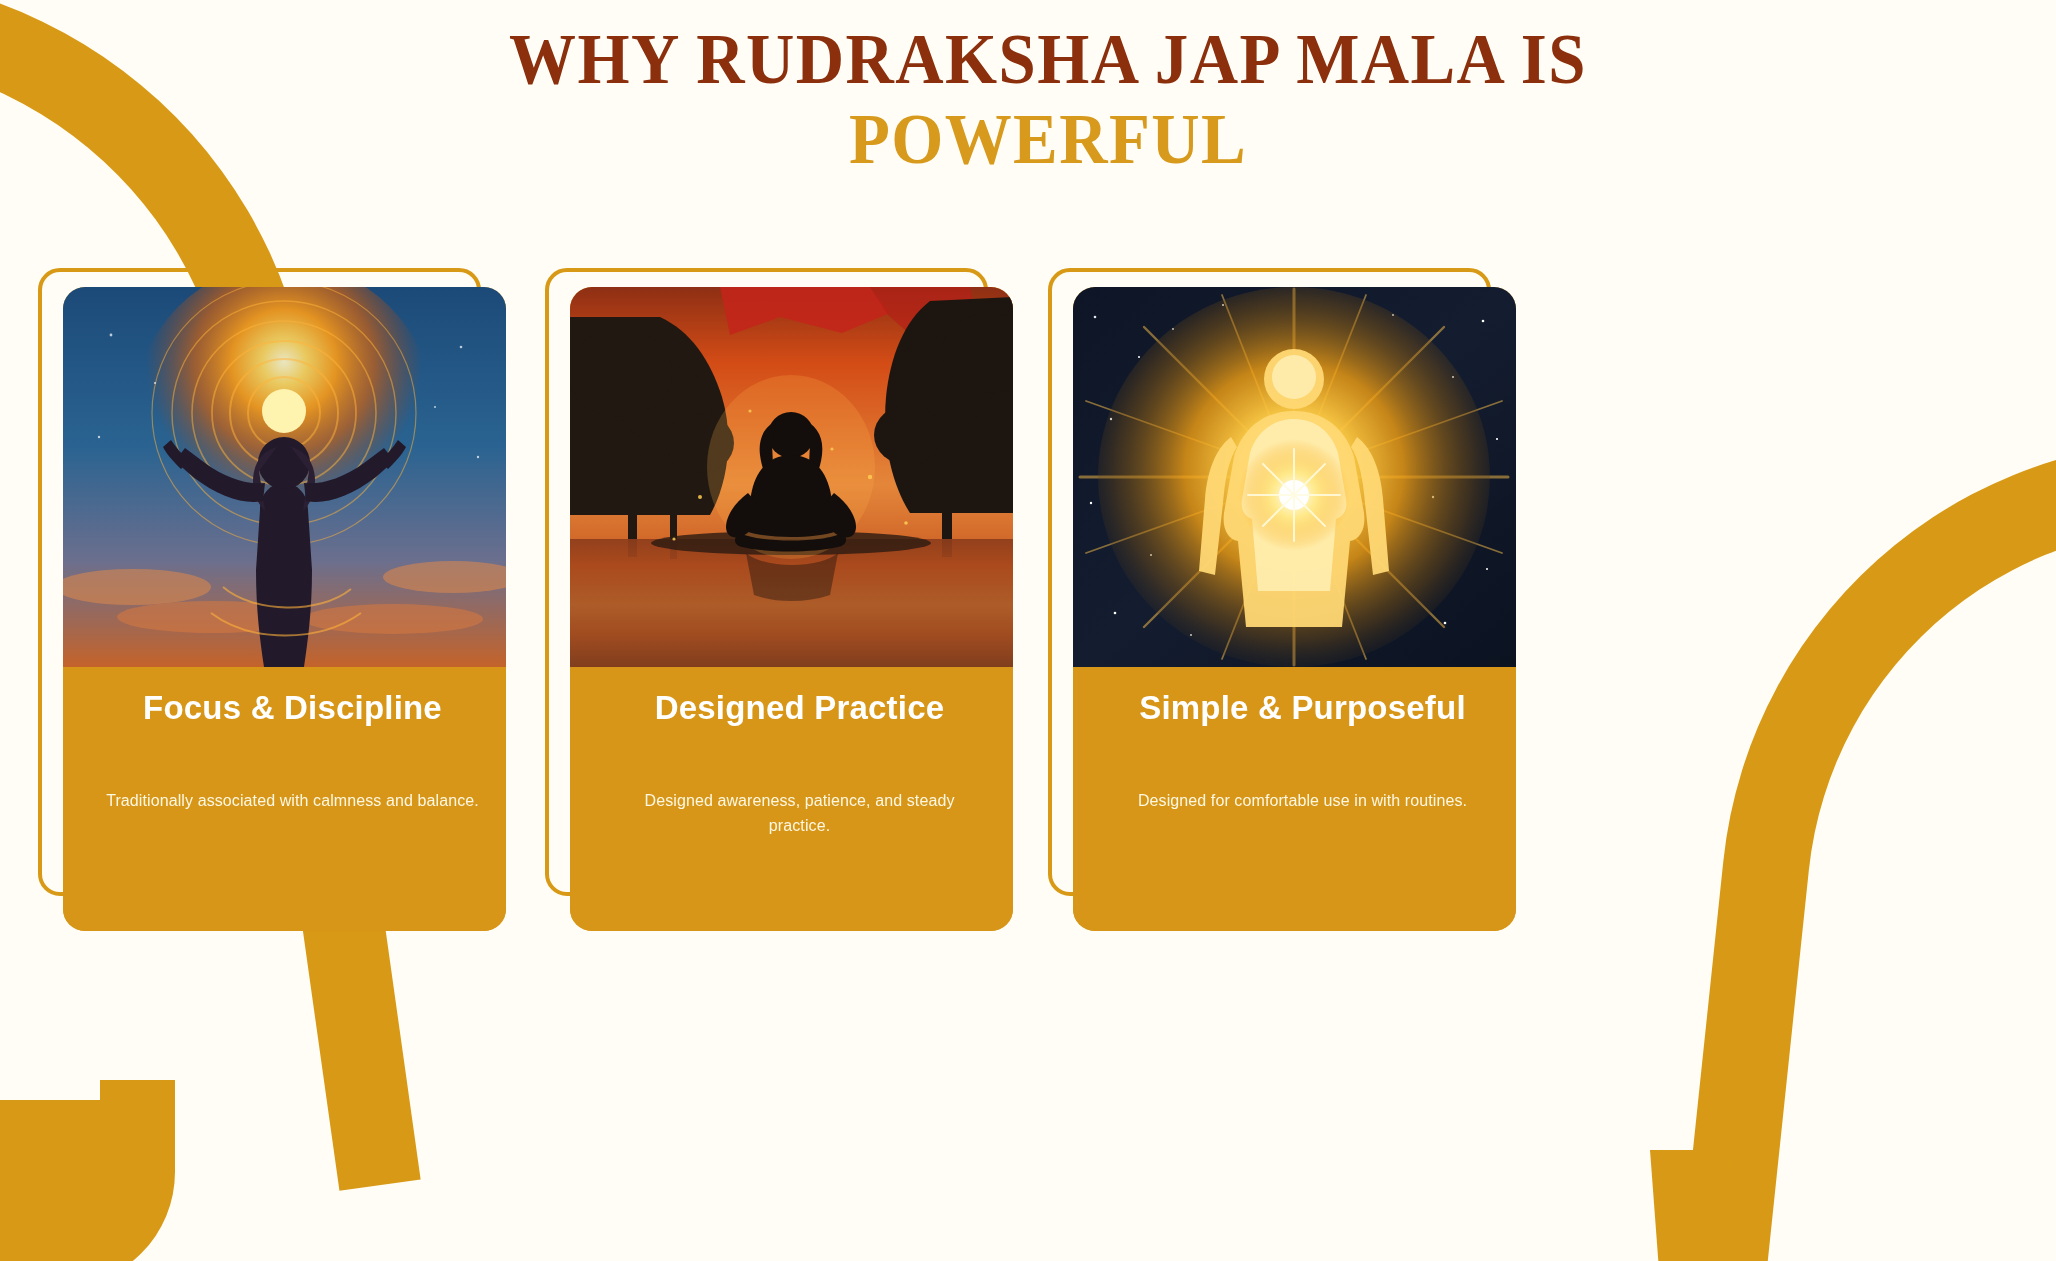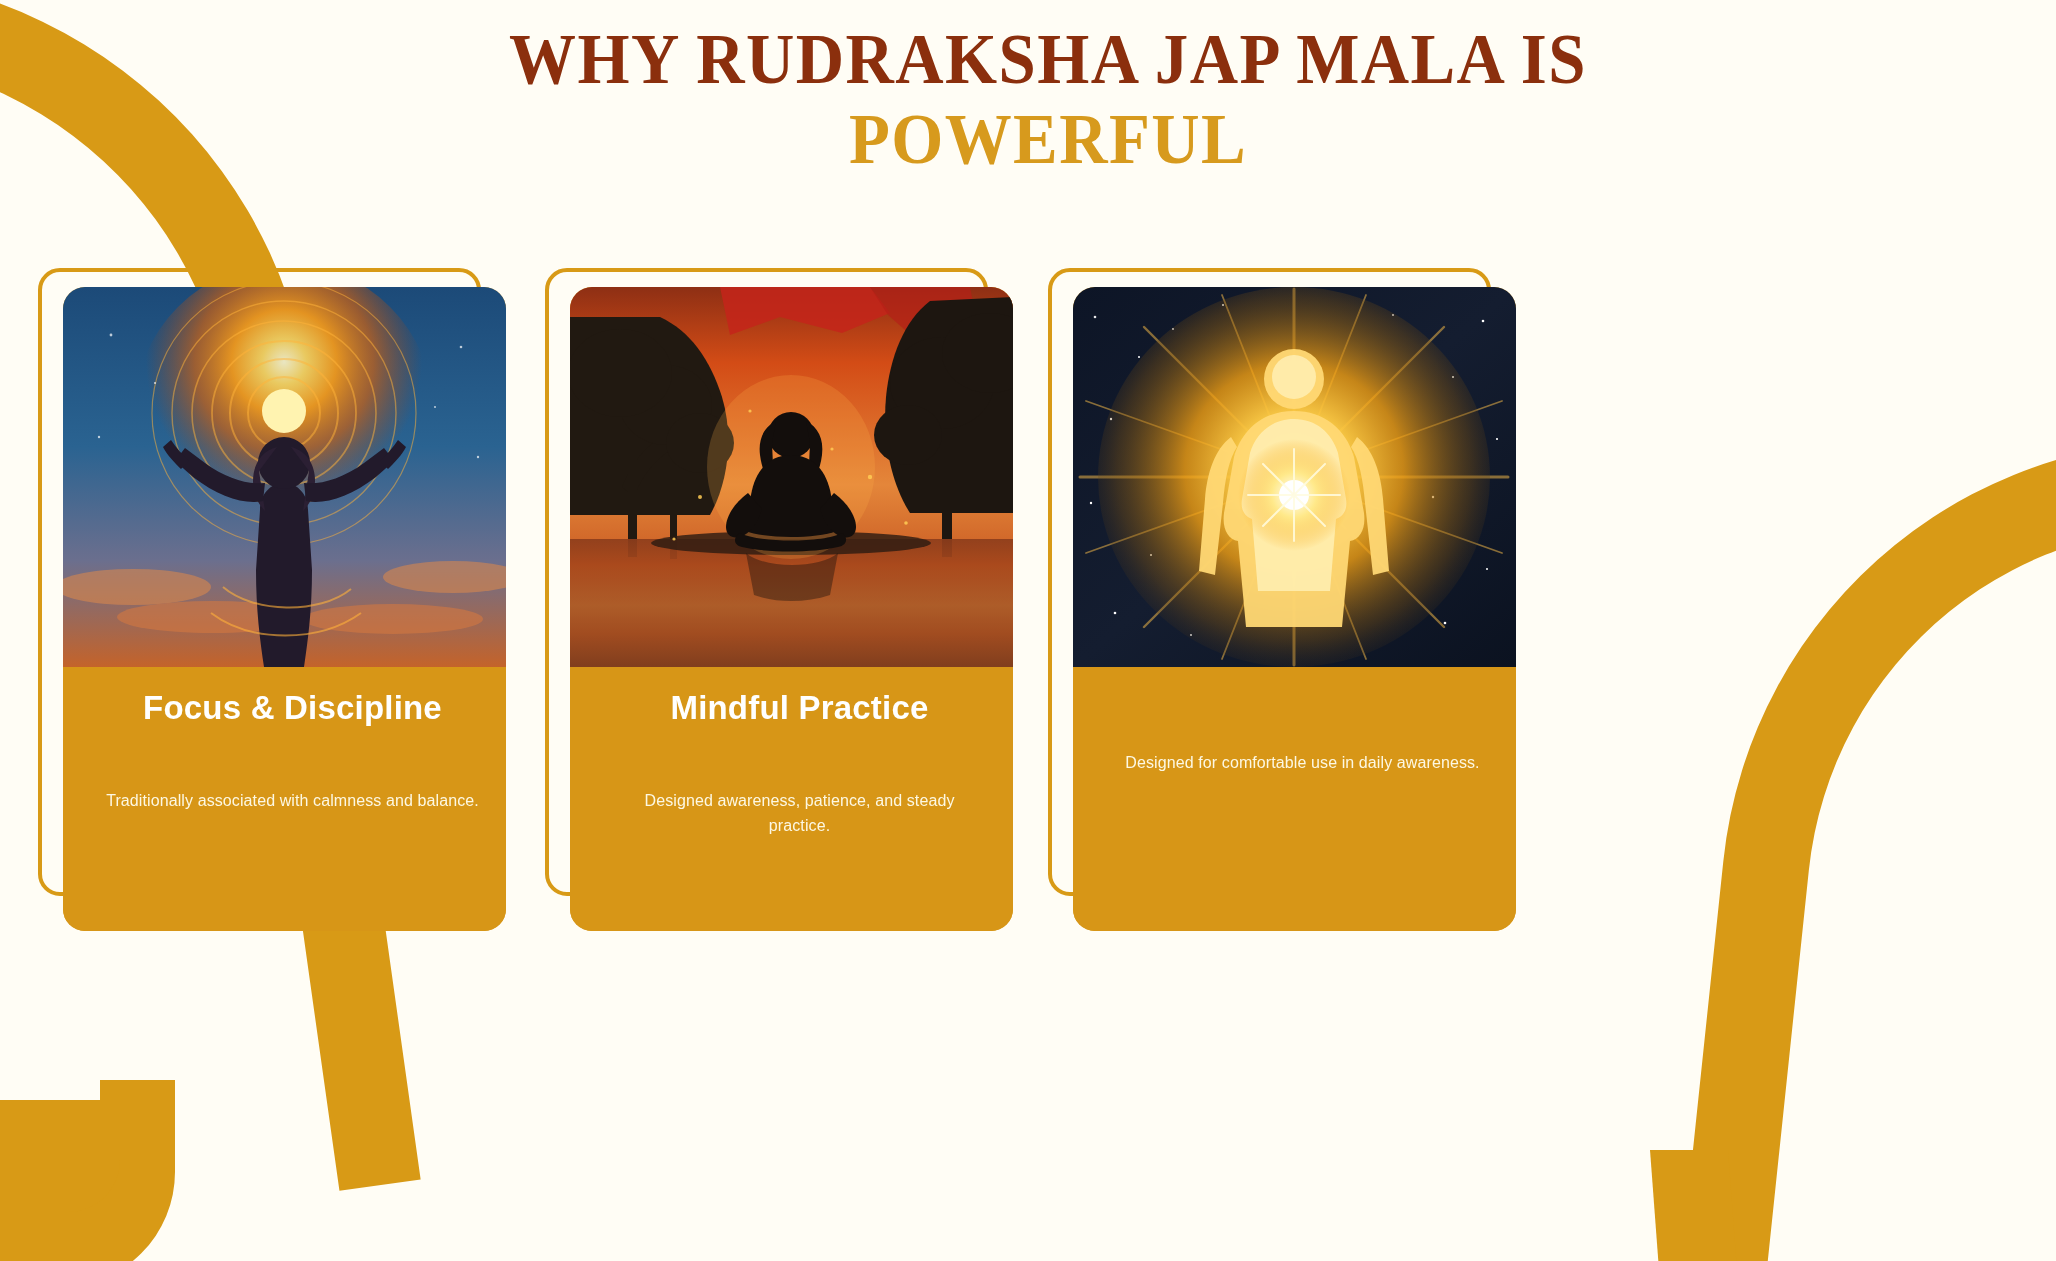--- a/index.html
+++ b/index.html
@@ -311,21 +311,21 @@
               <circle cx="130" cy="210" r="2"></circle>
                 <circle cx="300" cy="190" r="2.2"></circle>
               <circle cx="336" cy="236" r="1.8"></circle>
                 <circle cx="104" cy="252" r="1.6"></circle>
               <circle cx="262" cy="162" r="1.6"></circle>
                 <circle cx="180" cy="124" r="1.6"></circle>
             </g>
           </svg>
         </div>
         <div class="card-body">
-          <p class="card-title">Mindful Practice</p>
+          <p class="card-title">Designed Practice</p>
           <p class="card-desc">Designed awareness, patience, and steady practice.</p>
         </div>
       </div>
     </div>
 
     <div class="card-slot s3">
       <div class="card-frame"></div>
       <div class="card">
         <div class="card-media">
           <svg viewBox="0 0 443 380" xmlns="http://www.w3.org/2000/svg">
@@ -406,21 +406,22 @@
             <circle cx="221" cy="208" r="15" fill="#ffffff"></circle>
             <g stroke="#fffbe0" stroke-width="2" stroke-opacity="0.85" stroke-linecap="round">
               <line x1="221" y1="162" x2="221" y2="254"></line>
               <line x1="175" y1="208" x2="267" y2="208"></line>
               <line x1="190" y1="177" x2="252" y2="239"></line>
               <line x1="252" y1="177" x2="190" y2="239"></line>
             </g>
           </svg>
         </div>
         <div class="card-body">
-          <p class="card-desc">Designed for comfortable use in daily awareness.</p>
+          <p class="card-title">Simple &amp; Purposeful</p>
+          <p class="card-desc">Designed for comfortable use in with routines.</p>
         </div>
       </div>
     </div>
 
   </div>
 
   <svg class="tail" style="left:1650px; top:1150px;" width="200" height="160" viewBox="0 0 200 160">
     <path d="M0 0 L78 0 L90 160 L12 160 Z" fill="#d89a16"></path>
   </svg>
 

